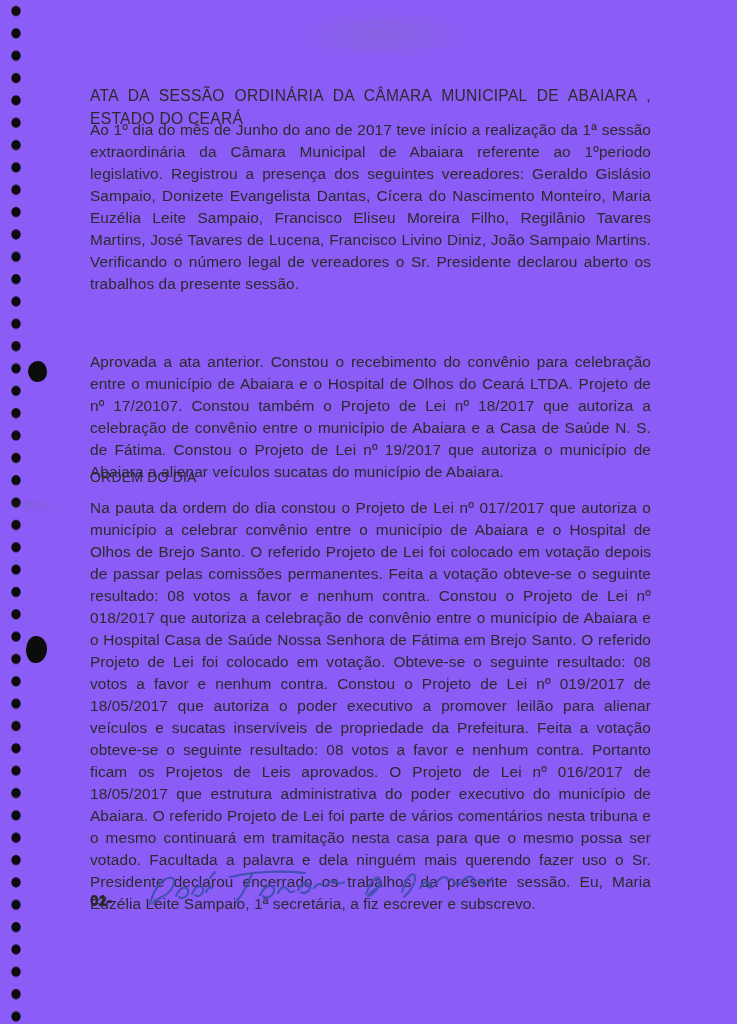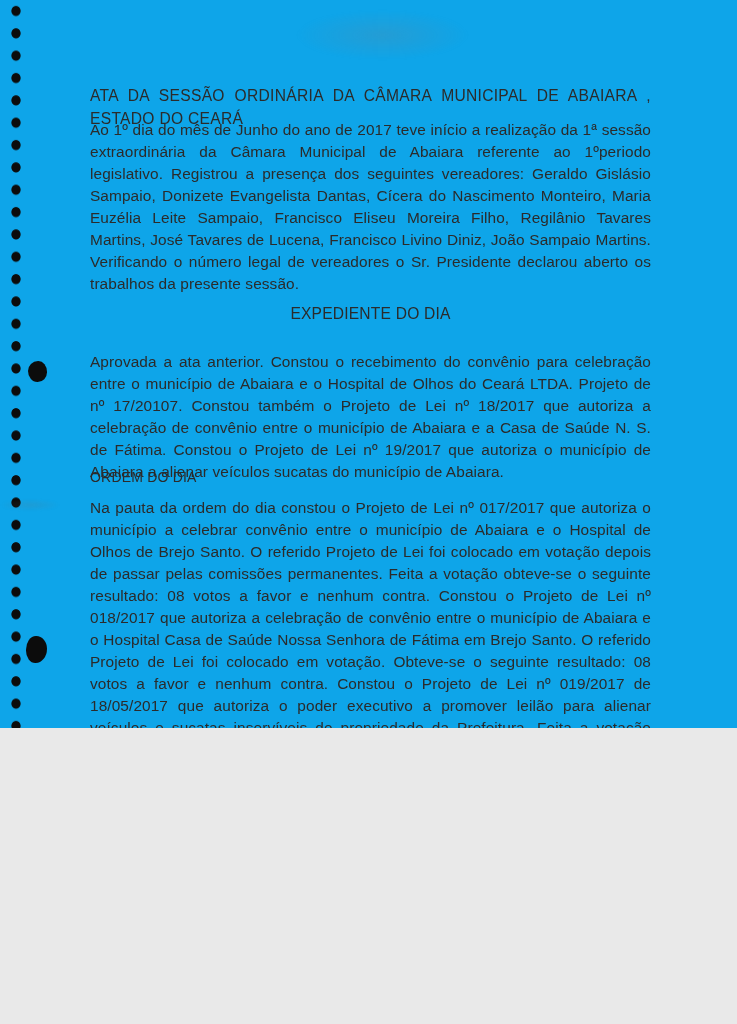--- a/index.html
+++ b/index.html
@@ -1,20 +1,20 @@
 <!DOCTYPE html>
 <html><head>
 <meta charset="utf-8">
 <style>
   html, body { margin: 0; padding: 0; background: #e9e9e9; }
   .page {
     position: relative;
     width: 737px;
-    height: 728px;
-    background: #0ea5e9;
+    height: 1024px;
+    background: #8b5cf6;
     overflow: hidden;
     font-family: "Liberation Sans", sans-serif;
     color: #262626;
   }
 
   
   .binding-holes {
     position: absolute;
     left: 5px; top: 0;
     width: 24px; height: 1024px;
@@ -105,21 +105,20 @@
   <div class="stamp-smudge"></div>
   <div class="edge-smudge"></div>
 
   <div class="textcol doc-title">
     <div class="title-line-1">ATA DA SESSÃO ORDINÁRIA DA CÂMARA MUNICIPAL DE ABAIARA ,</div>
     <div class="title-line-2">ESTADO DO CEARÁ</div>
   </div>
 
   <div class="textcol para-opening">Ao 1º dia do mês de Junho do ano de 2017 teve início a realização da 1ª sessão extraordinária da Câmara Municipal de Abaiara referente ao 1ºperiodo legislativo. Registrou a presença dos seguintes vereadores: Geraldo Gislásio Sampaio, Donizete Evangelista Dantas, Cícera do Nascimento Monteiro, Maria Euzélia Leite Sampaio, Francisco Eliseu Moreira Filho, Regilânio Tavares Martins, José Tavares de Lucena, Francisco Livino Diniz, João Sampaio Martins. Verificando o número legal de vereadores o Sr. Presidente declarou aberto os trabalhos da presente sessão.</div>
 
-  <div class="textcol heading-expediente">EXPEDIENTE DO DIA</div>
   <div class="textcol para-expediente">Aprovada a ata anterior. Constou o recebimento do convênio para celebração entre o município de Abaiara e o Hospital de Olhos do Ceará LTDA. Projeto de nº 17/20107. Constou também o Projeto de Lei nº 18/2017 que autoriza a celebração de convênio entre o município de Abaiara e a Casa de Saúde N. S. de Fátima. Constou o Projeto de Lei nº 19/2017 que autoriza o município de Abaiara a alienar veículos sucatas do município de Abaiara.</div>
 
   <div class="textcol heading-ordem">ORDEM DO DIA</div>
   <div class="textcol para-ordem">Na pauta da ordem do dia constou o Projeto de Lei nº 017/2017 que autoriza o município a celebrar convênio entre o município de Abaiara e o Hospital de Olhos de Brejo Santo. O referido Projeto de Lei foi colocado em votação depois de passar pelas comissões permanentes. Feita a votação obteve-se o seguinte resultado: 08 votos a favor e nenhum contra. Constou o Projeto de Lei nº 018/2017 que autoriza a celebração de convênio entre o município de Abaiara e o Hospital Casa de Saúde Nossa Senhora de Fátima em Brejo Santo. O referido Projeto de Lei foi colocado em votação. Obteve-se o seguinte resultado: 08 votos a favor e nenhum contra. Constou o Projeto de Lei nº 019/2017 de 18/05/2017 que autoriza o poder executivo a promover leilão para alienar veículos e sucatas inservíveis de propriedade da Prefeitura. Feita a votação obteve-se o seguinte resultado: 08 votos a favor e nenhum contra. Portanto ficam os Projetos de Leis aprovados. O Projeto de Lei nº 016/2017 de 18/05/2017 que estrutura administrativa do poder executivo do município de Abaiara. O referido Projeto de Lei foi parte de vários comentários nesta tribuna e o mesmo continuará em tramitação nesta casa para que o mesmo possa ser votado. Facultada a palavra e dela ninguém mais querendo fazer uso o Sr. Presidente declarou encerrado os trabalhos da presente sessão. Eu, Maria Euzélia Leite Sampaio, 1ª secretária, a fiz escrever e subscrevo.</div>
 
   <div class="footer-item footer-item-1">01-</div>
   <div class="footer-item footer-item-2">02-</div>
 
   <svg class="signature-svg" viewBox="0 0 360 50" aria-hidden="true">
 

